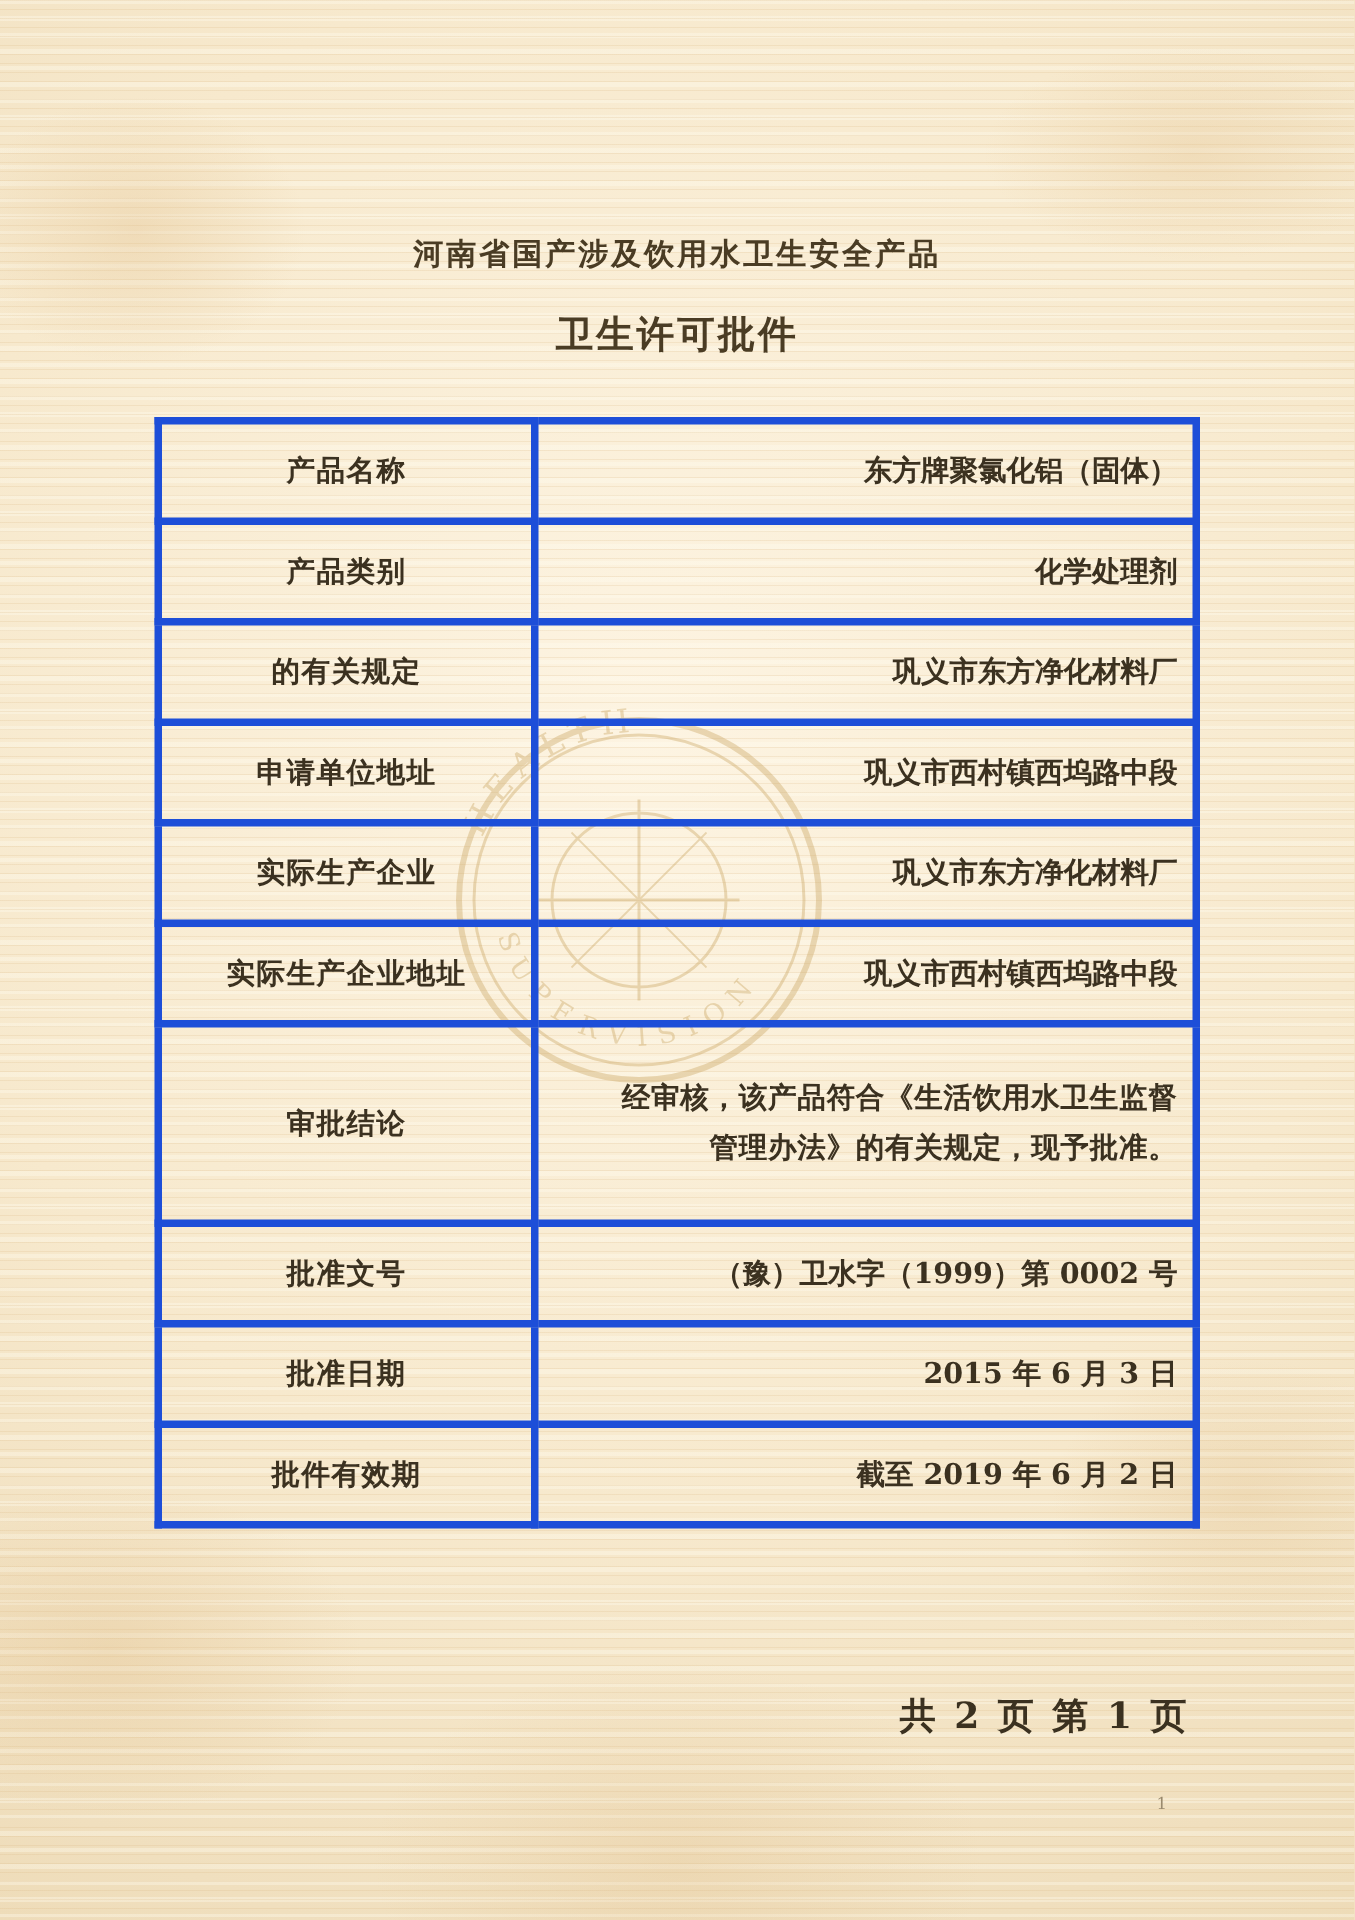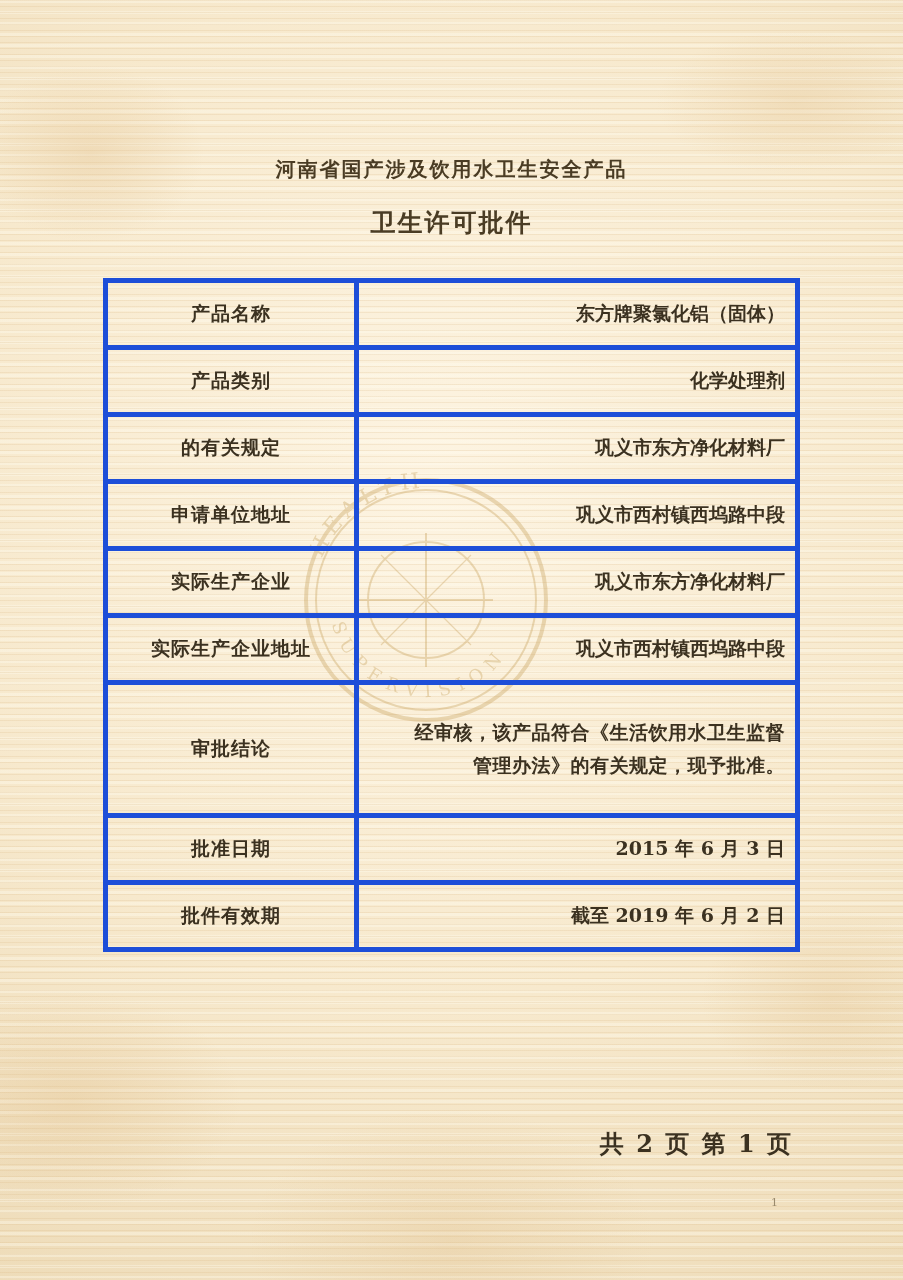--- a/index.html
+++ b/index.html
@@ -205,20 +205,24 @@
         <td class="label">实际生产企业地址</td>
         <td class="value">巩义市西村镇西坞路中段</td>
       </tr>
       <tr class="r-conclusion">
         <td class="label">审批结论</td>
         <td class="value">
           <div class="conclusion-text">经审核，该产品符合《生活饮用水卫生监督管理办法》的有关规定，现予批准。</div>
         </td>
       </tr>
       <tr class="r-normal">
+        <td class="label">批准文号</td>
+        <td class="value">（豫）卫水字（1999）第 0002 号</td>
+      </tr>
+      <tr class="r-normal">
         <td class="label">批准日期</td>
         <td class="value">2015 年 6 月 3 日</td>
       </tr>
       <tr class="r-normal">
         <td class="label">批件有效期</td>
         <td class="value">截至 2019 年 6 月 2 日</td>
       </tr>
     </tbody>
   </table>
 

